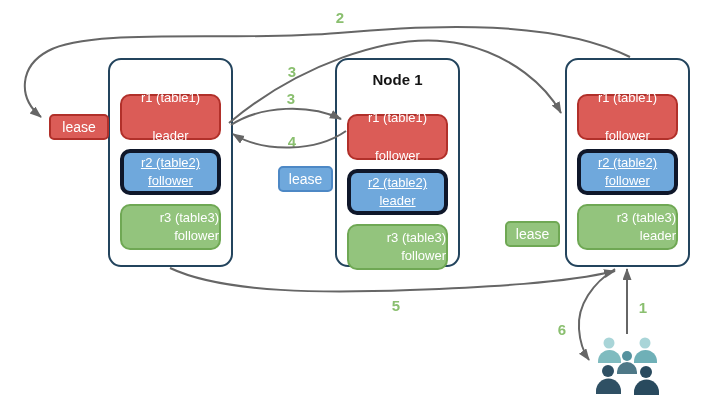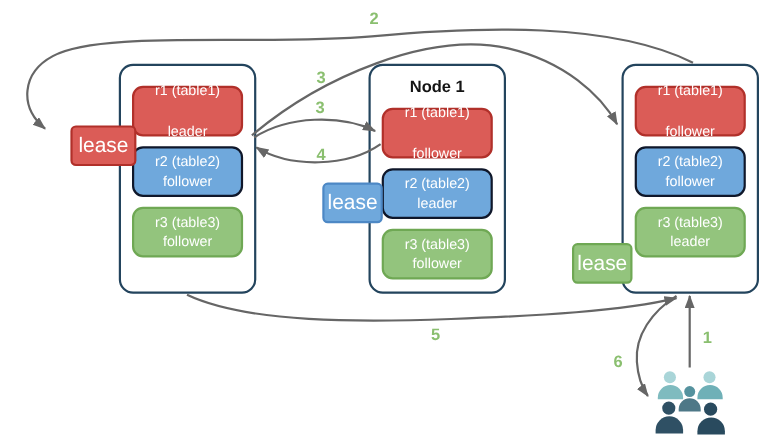--- a/index.html
+++ b/index.html
@@ -10,28 +10,28 @@
         border:2px solid #23445d;border-radius:13px;box-sizing:border-box;
         padding-top:10px;z-index:2;}
   #node1{left:108px;} #node2{left:335px;} #node3{left:565px;}
   .node-title{text-align:center;font-weight:bold;font-size:15px;color:#141414;
               line-height:20px;}
 
   .replica{width:101px;height:46px;margin:0 auto 9px auto;border-radius:10px;
            color:#ffffff;font-size:13px;line-height:1.35;text-align:center;
            display:flex;flex-direction:column;align-items:center;justify-content:center;
            box-sizing:border-box;}
-  .replica.first{margin-top:8px;gap:20px;}
+  .replica.first{margin-top:24px;gap:20px;}
   .replica.red{background:#db5c57;border:2px solid #b1302a;}
-  .replica.blue{background:#6fa8dc;border:2px solid #0f172a;}
-  .replica.green{background:#93c47d;border:2px solid #6fa854;}
+  .replica.blue{background:#6fa8dc;border:4px solid #0f172a;text-decoration:underline;}
+  .replica.green{background:#93c47d;border:2px solid #6fa854;align-items:flex-end;}
 
-  .lease{position:absolute;height:37px;border-radius:5px;color:#ffffff;font-size:19px;
+  .lease{position:absolute;height:26px;border-radius:5px;color:#ffffff;font-size:14px;
          display:flex;align-items:center;justify-content:center;box-sizing:border-box;
-         z-index:2;margin-left:15px;}
+         z-index:2;}
   #lease-red{left:49px;top:114px;width:60px;background:#db5c57;border:2px solid #b1302a;}
   #lease-blue{left:278px;top:166px;width:55px;background:#6fa8dc;border:2px solid #4d88c5;}
   #lease-green{left:505px;top:221px;width:55px;background:#93c47d;border:2px solid #6fa854;}
 
   .step{position:absolute;transform:translate(-50%,-50%);font-weight:bold;
         font-size:15px;color:#8abf6f;z-index:3;}
   #step2{left:340px;top:17px;}
   #step3a{left:292px;top:71px;}
   #step3b{left:291px;top:98px;}
   #step4{left:292px;top:141px;}

